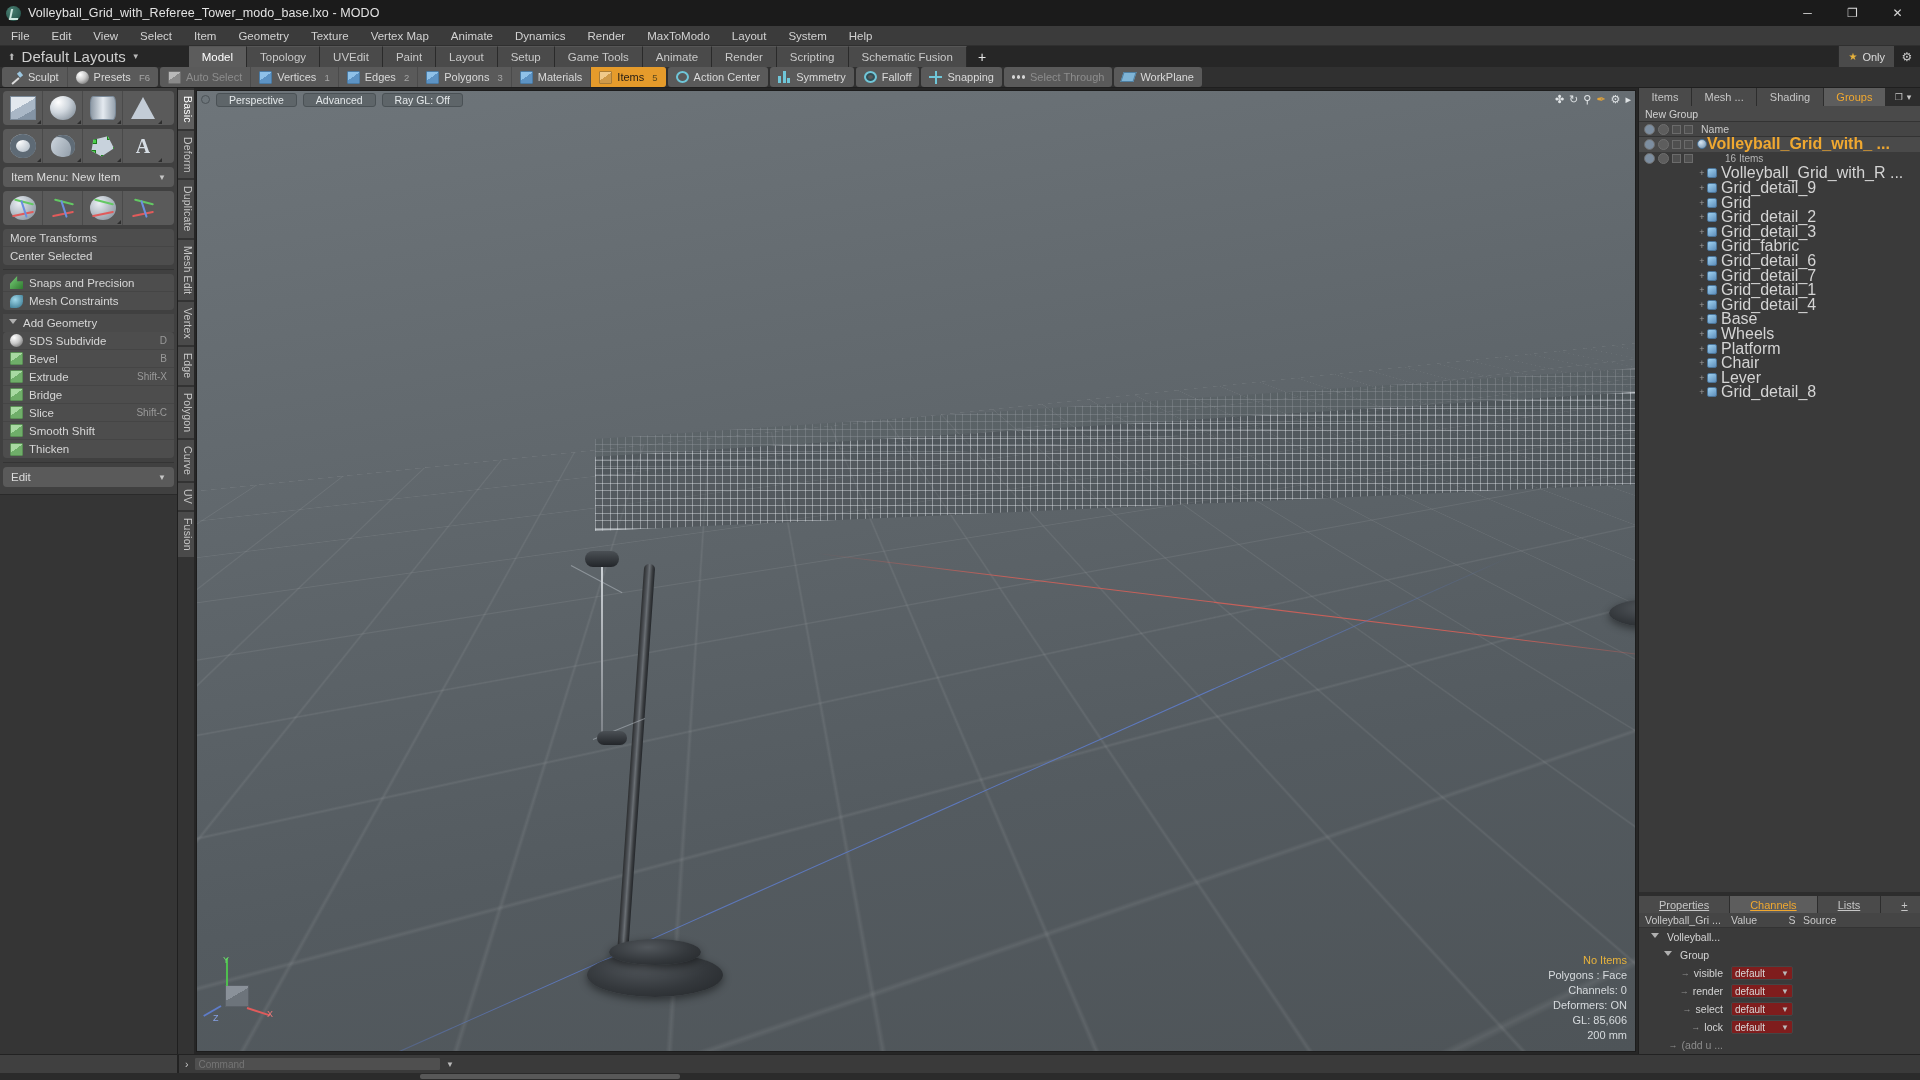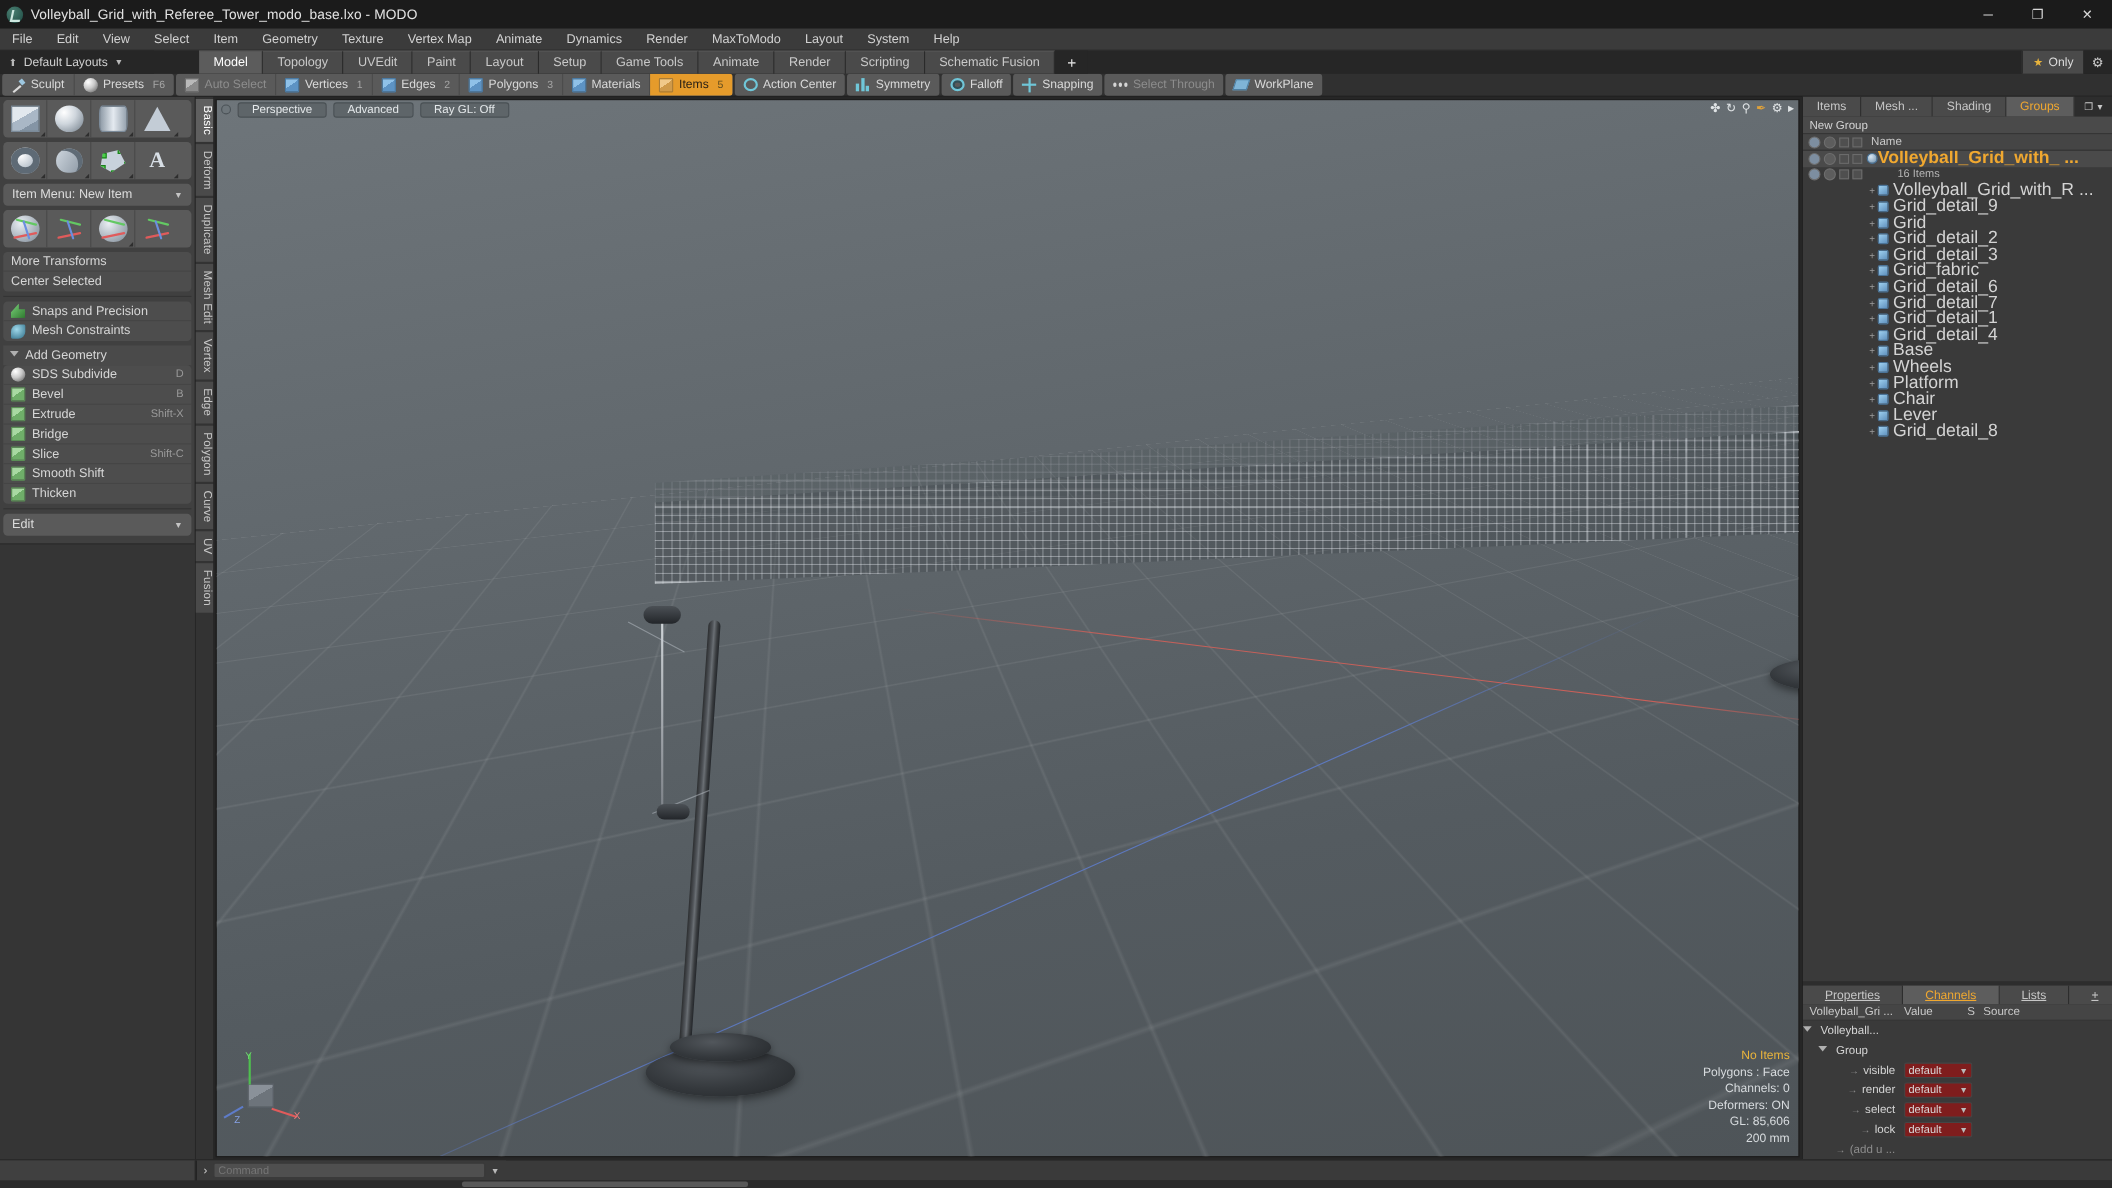--- a/index.html
+++ b/index.html
@@ -43,21 +43,21 @@
   
   .tabbar {
     height:21px; background:#262626; display:flex; align-items:stretch;
     flex:0 0 21px; position:relative;
   }
   .layout-pick {
     display:flex; align-items:center; gap:6px; padding:0 8px; min-width:140px;
     background:#262626;
   }
   .updown-ico { color:#b9b9b9; font-size:9px; }
-  .layout-pick-label { color:#cfcfcf; font-size:11px; }
+  .layout-pick-label { color:#cfcfcf; font-size:15px; }
   .caret { color:#b9b9b9; font-size:8px; }
   .tabs { display:flex; align-items:stretch; margin-left:41px; }
   .tab {
     padding:0 13px; display:flex; align-items:center;
     color:#c9c9c9; font-size:11.5px; background:#4a4a4a;
     border-right:1px solid #2a2a2a; border-top:1px solid #565656;
   }
   .tab.active { background:#5c5c5c; color:#fff; }
   .tab-plus {
     padding:0 11px; display:flex; align-items:center; color:#e6e6e6; font-size:14px;
@@ -914,28 +914,28 @@
 
       <div class="ch-head">
         <div class="c1">Volleyball_Gri ...</div>
         <div class="c2">Value</div>
         <div class="c3">S</div>
         <div class="c4">Source</div>
       </div>
 
       <div style="background:#3a3a3a;">
         <div class="ch-row">
-          <div class="c1" style="padding-left:0">
+          <div class="c1" style="padding-left:12px">
             <span class="tri down"></span>
             <span class="mico grp"></span>
             <span>Volleyball...</span>
           </div>
         </div>
         <div class="ch-row">
-          <div class="c1" style="padding-left:14px">
+          <div class="c1" style="padding-left:25px">
             <span class="tri down"></span>
             <span class="mico grp"></span>
             <span>Group</span>
           </div>
         </div>
         <div class="ch-row">
           <div class="c1" style="padding-left:22px; justify-content:flex-end; padding-right:4px;">
             <span class="arrow">→</span>
             <span>visible</span>
           </div>

